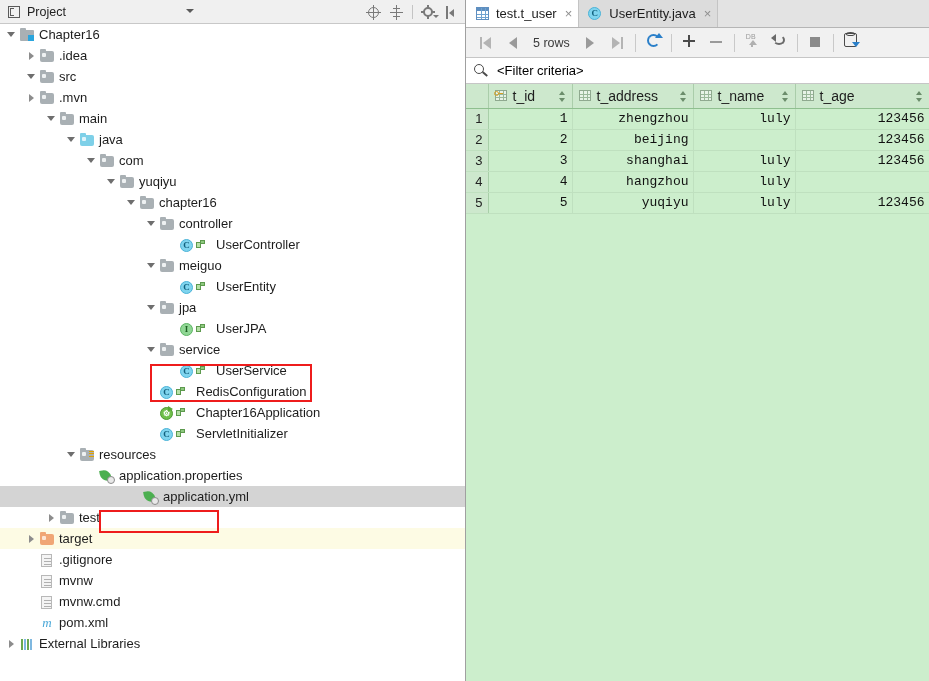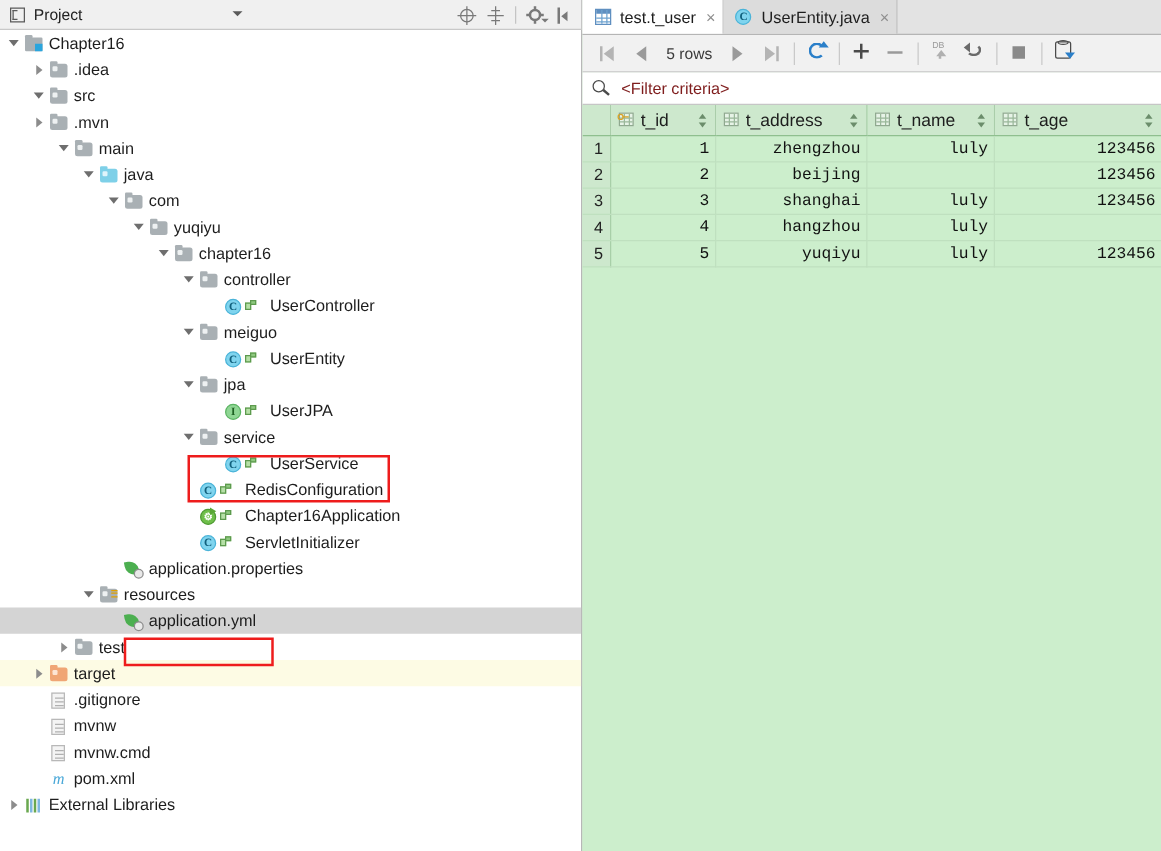--- a/index.html
+++ b/index.html
@@ -39,21 +39,21 @@
   }
   #project-header .ph-tools { position: absolute; right: 6px; top: 0; height: 24px; display: flex; align-items: center; gap: 8px; }
   .tool-ico { width: 15px; height: 15px; position: relative; opacity: .82; }
 
   #tree-scroll { flex: 1; position: relative; overflow: hidden; }
   .trow {
     height: 21px; display: flex; align-items: center;
     position: relative; white-space: nowrap;
     font-size: 13px;
   }
-  .trow.selected { background: #d4d4d4; }
+  .trow.selected { background: #d4d4d4; padding-left: 44px; }
   .trow.tinted { background: #fdfbe4; }
   .arrow { width: 11px; height: 11px; position: relative; flex: 0 0 11px; margin-right: 2px; }
   .arrow.closed::before {
     content: ""; position: absolute; left: 3px; top: 2px;
     border-left: 5px solid #8c8c8c;
     border-top: 4px solid transparent; border-bottom: 4px solid transparent;
   }
   .arrow.open::before {
     content: ""; position: absolute; left: 1px; top: 3px;
     border-top: 5px solid #6e6e6e;
@@ -131,21 +131,21 @@
   .tb-btn { width: 27px; height: 27px; display: flex; align-items: center; justify-content: center; position: relative; }
   .tb-sep { width: 1px; height: 18px; background: #c9c9c9; margin: 0 4px; }
   .tb-rows { font-size: 12.5px; color: #3a3a3a; padding: 0 7px; }
   .nav-arrow { width: 0; height: 0; border-top: 6px solid transparent; border-bottom: 6px solid transparent; }
   .nav-arrow.left { border-right: 8px solid #b4b4b4; }
   .nav-arrow.right { border-left: 8px solid #b4b4b4; }
   .nav-bar { width: 2px; height: 12px; background: #b4b4b4; }
 
   #filterbar { height: 26px; min-height: 26px; background: #ffffff; border-bottom: 1px solid #c6c6c6;
                display: flex; align-items: center; padding-left: 7px; gap: 8px; }
-  #filterbar .fplaceholder { color: #7f1d1d; font-size: 13px; }
+  #filterbar .fplaceholder { color: #000000; font-size: 13px; }
   .magn { width: 16px; height: 16px; position: relative; }
   .magn .circle { position: absolute; left: 1px; top: 1px; width: 10px; height: 10px; border: 1.6px solid #4a4a4a; border-radius: 50%; }
   .magn .handle { position: absolute; left: 9px; top: 10px; width: 6px; height: 1.8px; background: #4a4a4a; transform: rotate(40deg); }
 
   #grid { flex: 1; background: #cceecc; position: relative; overflow: hidden; }
   table.dt { border-collapse: collapse; width: 463px; table-layout: fixed; }
   table.dt th, table.dt td { font-size: 13px; text-align: right; vertical-align: middle; }
   table.dt th {
     height: 24px; background: #cde8cd; border-right: 1px solid #aacdaa; border-bottom: 1px solid #8fbf8f;
     font-weight: normal; padding: 0 4px 0 6px; position: relative; font-size: 14px;
@@ -427,44 +427,44 @@
             <span class="ico" style="flex-basis: 33px; width: 33px;">
               <span class="cls">C</span>
               <span class="javamark" style="left:17px">
                 <i class="a"></i>
                 <i class="b"></i>
               </span>
             </span>
             <span class="lbl">ServletInitializer</span>
           </div>
           <div class="trow">
-            <span style="display: inline-block; flex: 0 0 auto; width: 86px;"></span>
-            <span class="arrow "></span>
-            <span class="ico">
-              <span class="leaf-spring">
-                <span class="lf"></span>
-                <span class="gear"></span>
-              </span>
-            </span>
-            <span class="lbl">application.properties</span>
-          </div>
-          <div class="trow">
             <span style="display: inline-block; flex: 0 0 auto; width: 66px;"></span>
             <span class="arrow open"></span>
             <span class="ico">
               <span class="fold">
                 <span class="dot"></span>
                 <span class="lines">
                   <i></i>
                   <i></i>
                   <i></i>
                 </span>
               </span>
             </span>
             <span class="lbl">resources</span>
+          </div>
+          <div class="trow">
+            <span style="display: inline-block; flex: 0 0 auto; width: 86px;"></span>
+            <span class="arrow "></span>
+            <span class="ico">
+              <span class="leaf-spring">
+                <span class="lf"></span>
+                <span class="gear"></span>
+              </span>
+            </span>
+            <span class="lbl">application.properties</span>
           </div>
           <div class="trow selected">
             <span style="display: inline-block; flex: 0 0 auto; width: 86px;"></span>
             <span class="arrow "></span>
             <span class="ico">
               <span class="leaf-spring">
                 <span class="lf"></span>
                 <span class="gear"></span>
               </span>
             </span>

